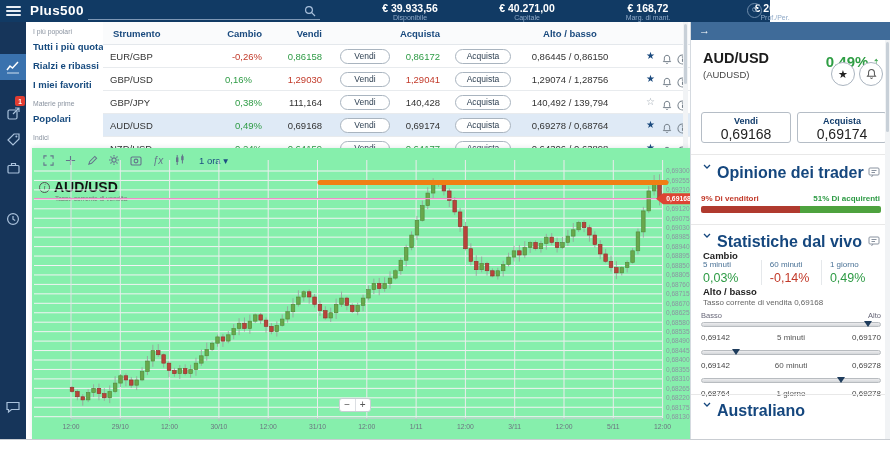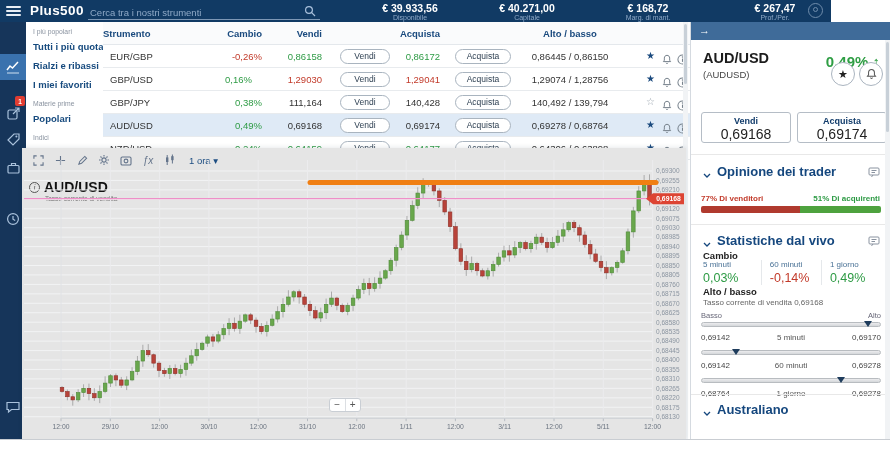--- a/index.html
+++ b/index.html
@@ -2,21 +2,21 @@
 <html><head>
 <meta charset="utf-8">
 <style>
   * { margin:0; padding:0; box-sizing:border-box; }
   html,body { background:#fff; }
   body { font-family:"Liberation Sans","DejaVu Sans",sans-serif; width:890px; height:467px; position:relative; overflow:hidden; }
   #stage { position:absolute; left:0; top:0; width:890px; height:467px; background:#fff; }
   #app { position:absolute; left:0; top:0; width:890px; height:440px; background:#fff; border-bottom:1px solid #c9cdd2; overflow:hidden; }
 
   
-  .topbar { position:absolute; left:0; top:0; width:831px; height:22px; background:#113a64; }
+  .topbar { position:absolute; left:0; top:0; width:770px; height:22px; background:#113a64; }
   .hamburger { position:absolute; left:6px; top:6px; width:15px; height:11px; cursor:pointer; }
   .hamburger span { display:block; height:2px; background:#e8eef5; margin-bottom:2px; border-radius:1px; }
   .logo { position:absolute; left:30px; top:3px; color:#fff; font-size:13.5px; font-weight:bold; letter-spacing:.4px; }
   .search { position:absolute; left:88px; top:2px; width:232px; height:18px; border-bottom:1px solid #7d97b5; }
   .search input { width:205px; background:transparent; border:0; outline:none; color:#cfdcec; font-size:9.5px; padding:3px 0 0 2px; font-family:inherit; }
   .search input::placeholder { color:#8fa9c7; }
   .search svg { position:absolute; right:4px; top:3px; }
   .metric { position:absolute; top:2px; transform:translateX(-50%); text-align:center; color:#fff; white-space:nowrap; }
   .metric .v { font-size:10.5px; font-weight:bold; }
   .metric .l { font-size:7px; color:#8fa9c7; margin-top:0px; }
@@ -48,21 +48,21 @@
   .pill { position:absolute; top:3.5px; height:15px; border:1px solid #a9b4bf; border-radius:8px; background:#fff; font-size:8.5px; color:#2c3e50; text-align:center; line-height:13px; cursor:pointer; font-family:inherit; }
   .star { font-size:10px; color:#1b4a7e; position:absolute; top:5px; cursor:pointer; }
   .star.off { color:#9aa4ae; }
   .rowic { position:absolute; top:5.5px; color:#77828c; cursor:pointer; }
 
   
   .vscroll { position:absolute; width:5px; background:#f1f3f5; }
   .vthumb { position:absolute; left:1px; width:3px; background:#c8d0d8; border-radius:2px; }
 
   
-  .chartp { position:absolute; left:22px; top:148px; width:664px; height:292px; background:#e5e5e5; box-shadow:0 -1px 4px rgba(40,60,80,.10); }
+  .chartp { position:absolute; left:32px; top:148px; width:664px; height:292px; background:#86efac; box-shadow:0 -1px 4px rgba(40,60,80,.10); }
   .ctools { position:absolute; left:5px; top:2px; height:20px; display:flex; align-items:center; color:#64748b; }
   .ctools .t-ic { width:22px; height:16px; display:flex; align-items:center; justify-content:center; cursor:pointer; }
   .fx { font-size:10px; font-style:italic; color:#64748b; }
   .interval { font-size:9.5px; color:#1c4d82; margin-left:8px; cursor:pointer; white-space:nowrap; }
   .ctitle { position:absolute; left:7px; top:31px; display:flex; align-items:center; }
   .ctitle .inf { width:11px; height:11px; border:1px solid #555; border-radius:50%; font-size:8px; color:#555; text-align:center; line-height:10px; margin-right:4px; font-style:italic; font-family:"Liberation Serif",serif; }
   .ctitle .tt { font-size:14px; font-weight:bold; color:#111; }
   .csub { position:absolute; left:23px; top:47px; font-size:6.5px; color:#777; }
   .zoomctl { position:absolute; left:307px; top:250px; width:32px; height:14px; border:1px solid #c9ced4; border-radius:3px; background:#fff; display:flex; }
   .zoomctl span { flex:1; text-align:center; font-size:10px; line-height:12px; color:#555; cursor:pointer; }
@@ -75,21 +75,21 @@
   .rp-title { position:absolute; left:12px; top:28px; font-size:14.5px; font-weight:bold; color:#1c1c1c; }
   .rp-chg { position:absolute; right:10px; top:31px; font-size:15px; font-weight:bold; color:#2f9e44; }
   .rp-sym { position:absolute; left:12px; top:47px; font-size:9.5px; color:#444; }
   .circ { position:absolute; top:40px; width:24px; height:24px; border:1px solid #aab4bf; border-radius:50%; display:flex; align-items:center; justify-content:center; cursor:pointer; background:#fff; }
   .rp-desc { position:absolute; left:12px; top:62px; width:150px; font-size:8px; color:#555; line-height:1.35; }
   .rp-desc a { color:#2b7bd3; text-decoration:none; cursor:pointer; }
   .bbox { position:absolute; top:90px; width:90px; height:31px; border:1px solid #b5bdc6; border-radius:3px; text-align:center; cursor:pointer; background:#fff; }
   .bbox .bl { font-size:9px; font-weight:bold; color:#123c6b; margin-top:3px; }
   .bbox .bp { font-size:14px; color:#222; margin-top:0px; }
   .rp-div { position:absolute; left:0; width:200px; border-top:1px solid #e8e8e8; }
-  .sec-h { position:absolute; left:12px; font-size:13px; font-weight:bold; color:#15477e; display:flex; align-items:flex-end; white-space:nowrap; }
+  .sec-h { position:absolute; left:12px; font-size:16px; font-weight:bold; color:#15477e; display:flex; align-items:flex-start; white-space:nowrap; }
   .sec-h svg { margin-right:6px; }
   .survey { position:absolute; right:10px; color:#8a93a0; cursor:pointer; }
   .op-l { position:absolute; font-size:8px; font-weight:bold; top:172px; }
   .opbar { position:absolute; left:10px; top:184px; width:180px; height:7px; border-radius:2px; overflow:hidden; display:flex; }
   .opbar .r { background:#b03a2e; }
   .opbar .g { background:#4ea23e; flex:1; }
   .stat-grid { position:absolute; left:12px; top:238px; width:178px; display:flex; }
   .stat-cell { width:60px; }
   .stat-cell + .stat-cell { border-left:1px solid #e5e8eb; padding-left:8px; width:62px; }
   .stat-cell .sl { font-size:8px; color:#4a7296; }
@@ -113,21 +113,20 @@
 <div id="app">
 
   <div class="topbar">
     <div class="hamburger">
           <span></span>
           <span></span>
           <span></span>
         </div>
     <div class="logo">Plus500</div>
     <div class="search">
-      <input placeholder="Cerca tra i nostri strumenti" style="">
       <svg width="12" height="12" viewBox="0 0 12 12">
             <circle cx="5" cy="5" r="3.4" fill="none" stroke="#a9c0dc" stroke-width="1.2"></circle>
             <line x1="7.7" y1="7.7" x2="11" y2="11" stroke="#a9c0dc" stroke-width="1.2"></line>
           </svg>
     </div>
     <div id="metrics">
           <div class="metric" style="left: 410px;">
             <div class="v">€ 39.933,56</div>
             <div class="l">Disponibile</div>
           </div>
@@ -194,21 +193,21 @@
         <div class="cat-i">Rialzi e ribassi</div>
         <div class="cat-i">I miei favoriti</div>
         <div class="cat-h">Materie prime</div>
         <div class="cat-i">Popolari</div>
         <div class="cat-h">Indici</div>
         <div class="cat-i">Tutti gli indici</div>
       </div>
 
   <div class="mtable">
     <div class="thead">
-      <span style="left:0">Strumento</span>
+      <span style="left:10px">Strumento</span>
       <span style="left:159px" class="rt">Cambio</span>
       <span style="left:219px" class="rt">Vendi</span>
       <span style="left:337px" class="rt">Acquista</span>
       <span style="left:467px" class="ctr">Alto / basso</span>
     </div>
     <div id="trows">
           <div class="trow">
             <span class="cell" style="left:7px">EUR/GBP</span>
             <span class="cell rt red" style="left:159px">-0,26%</span>
             <span class="cell rt green" style="left:219px">0,86158</span>
@@ -709,21 +708,21 @@
     <div class="sec-h" style="top:142px">
       <svg width="8" height="6" viewBox="0 0 8 6">
             <path d="M1 1l3 3 3-3" fill="none" stroke="#15477e" stroke-width="1.3"></path>
           </svg>
       <span>Opinione dei trader</span>
     </div>
     <span class="survey" style="top:142px"><svg width="12" height="11" viewBox="0 0 12 11">
             <rect x="1" y="1" width="10" height="7" rx="1" fill="none" stroke="currentColor" stroke-width="1"></rect>
             <path d="M3.5 10L5 8M3.5 3.5h5M3.5 5.5h3.5" stroke="currentColor" stroke-width="1" fill="none"></path>
           </svg></span>
-    <span class="op-l red" style="left:10px">77% Di venditori</span>
+    <span class="op-l red" style="left:10px">9% Di venditori</span>
     <span class="op-l green" style="right:10px">51% Di acquirenti</span>
     <div class="opbar">
           <div class="r" id="opred" style="width: 55%;"></div>
           <div class="g"></div>
         </div>
     <div class="rp-div" style="top:202px"></div>
 
     <div class="sec-h" style="top:211px">
       <svg width="8" height="6" viewBox="0 0 8 6">
             <path d="M1 1l3 3 3-3" fill="none" stroke="#15477e" stroke-width="1.3"></path>

